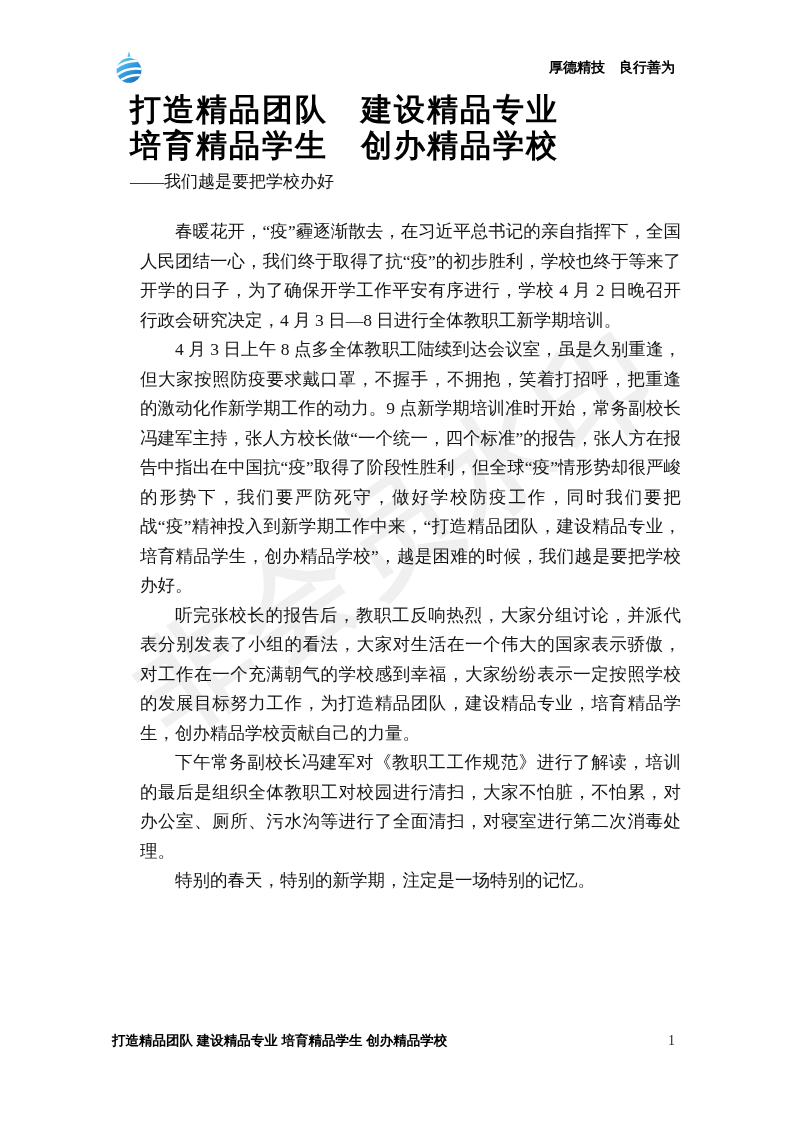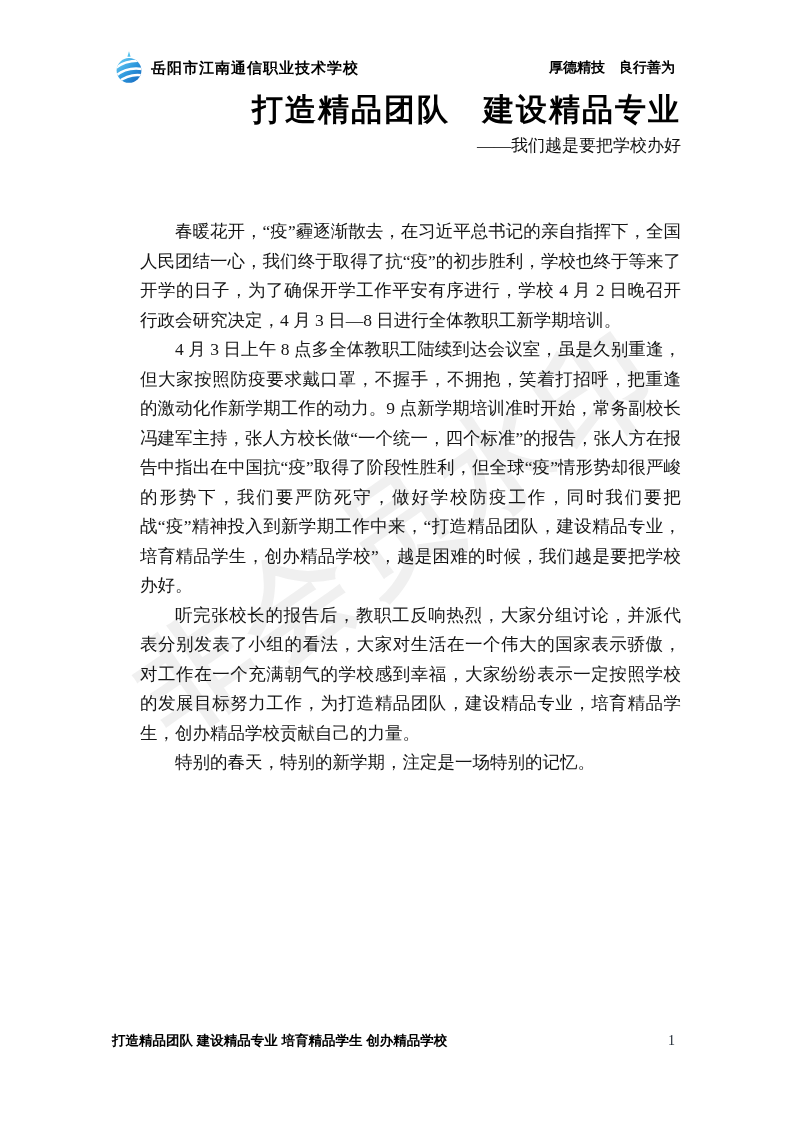--- a/index.html
+++ b/index.html
@@ -50,22 +50,22 @@
   .header-slogan {
     margin-left:auto;
     font-family:Liberation Sans, sans-serif;
     font-weight:bold;
     font-size:14px;
     color:#000;
   }
   
   .title-block {
     position:absolute;
-    left:124px; right:112px; top:92px;
-    text-align:right;
+    left:130px; right:112px; top:92px;
+    text-align:left;
     z-index:1;
   }
   .title-line {
     font-size:31px;
     font-weight:bold;
     line-height:36px;
     letter-spacing:2px;
     color:#000;
     white-space:nowrap;
   }
@@ -132,33 +132,34 @@
           </clipPath>
       </defs>
       <path d="M20 2 L22 9 L18 9 Z" fill="#56c2ee"></path>
       <circle cx="20" cy="26" r="15.5" fill="url(#ballGrad)"></circle>
       <g clip-path="url(#ballClip)" stroke="#ffffff" stroke-width="3" fill="none">
         <path d="M2 34 Q 18 20 40 25"></path>
         <path d="M4 42 Q 22 28 40 33"></path>
         <path d="M1 25 Q 14 13 34 14"></path>
       </g>
     </svg>
-    <span class="school-name">岳阳市江南通信职业技术学校</span>
     <span class="header-slogan">厚德精技　良行善为</span>
   </div>
 
   <div class="title-block">
     <div class="title-line">打造精品团队　建设精品专业</div>
+    <div class="title-line">培育精品学生　创办精品学校</div>
     <div class="subtitle">——我们越是要把学校办好</div>
   </div>
 
   <div class="body-text">
     <p>春暖花开，“疫”霾逐渐散去，在习近平总书记的亲自指挥下，全国人民团结一心，我们终于取得了抗“疫”的初步胜利，学校也终于等来了开学的日子，为了确保开学工作平安有序进行，学校 4 月 2 日晚召开行政会研究决定，4 月 3 日—8 日进行全体教职工新学期培训。</p>
     <p>4 月 3 日上午 8 点多全体教职工陆续到达会议室，虽是久别重逢，但大家按照防疫要求戴口罩，不握手，不拥抱，笑着打招呼，把重逢的激动化作新学期工作的动力。9 点新学期培训准时开始，常务副校长冯建军主持，张人方校长做“一个统一，四个标准”的报告，张人方在报告中指出在中国抗“疫”取得了阶段性胜利，但全球“疫”情形势却很严峻的形势下，我们要严防死守，做好学校防疫工作，同时我们要把战“疫”精神投入到新学期工作中来，“打造精品团队，建设精品专业，培育精品学生，创办精品学校”，越是困难的时候，我们越是要把学校办好。</p>
     <p>听完张校长的报告后，教职工反响热烈，大家分组讨论，并派代表分别发表了小组的看法，大家对生活在一个伟大的国家表示骄傲，对工作在一个充满朝气的学校感到幸福，大家纷纷表示一定按照学校的发展目标努力工作，为打造精品团队，建设精品专业，培育精品学生，创办精品学校贡献自己的力量。</p>
+    <p>下午常务副校长冯建军对《教职工工作规范》进行了解读，培训的最后是组织全体教职工对校园进行清扫，大家不怕脏，不怕累，对办公室、厕所、污水沟等进行了全面清扫，对寝室进行第二次消毒处理。</p>
     <p>特别的春天，特别的新学期，注定是一场特别的记忆。</p>
   </div>
 
   <div class="footer">
     <div class="footer-slogan">打造精品团队 建设精品专业 培育精品学生 创办精品学校</div>
     <div class="page-number">1</div>
   </div>
 
 </div>
 

